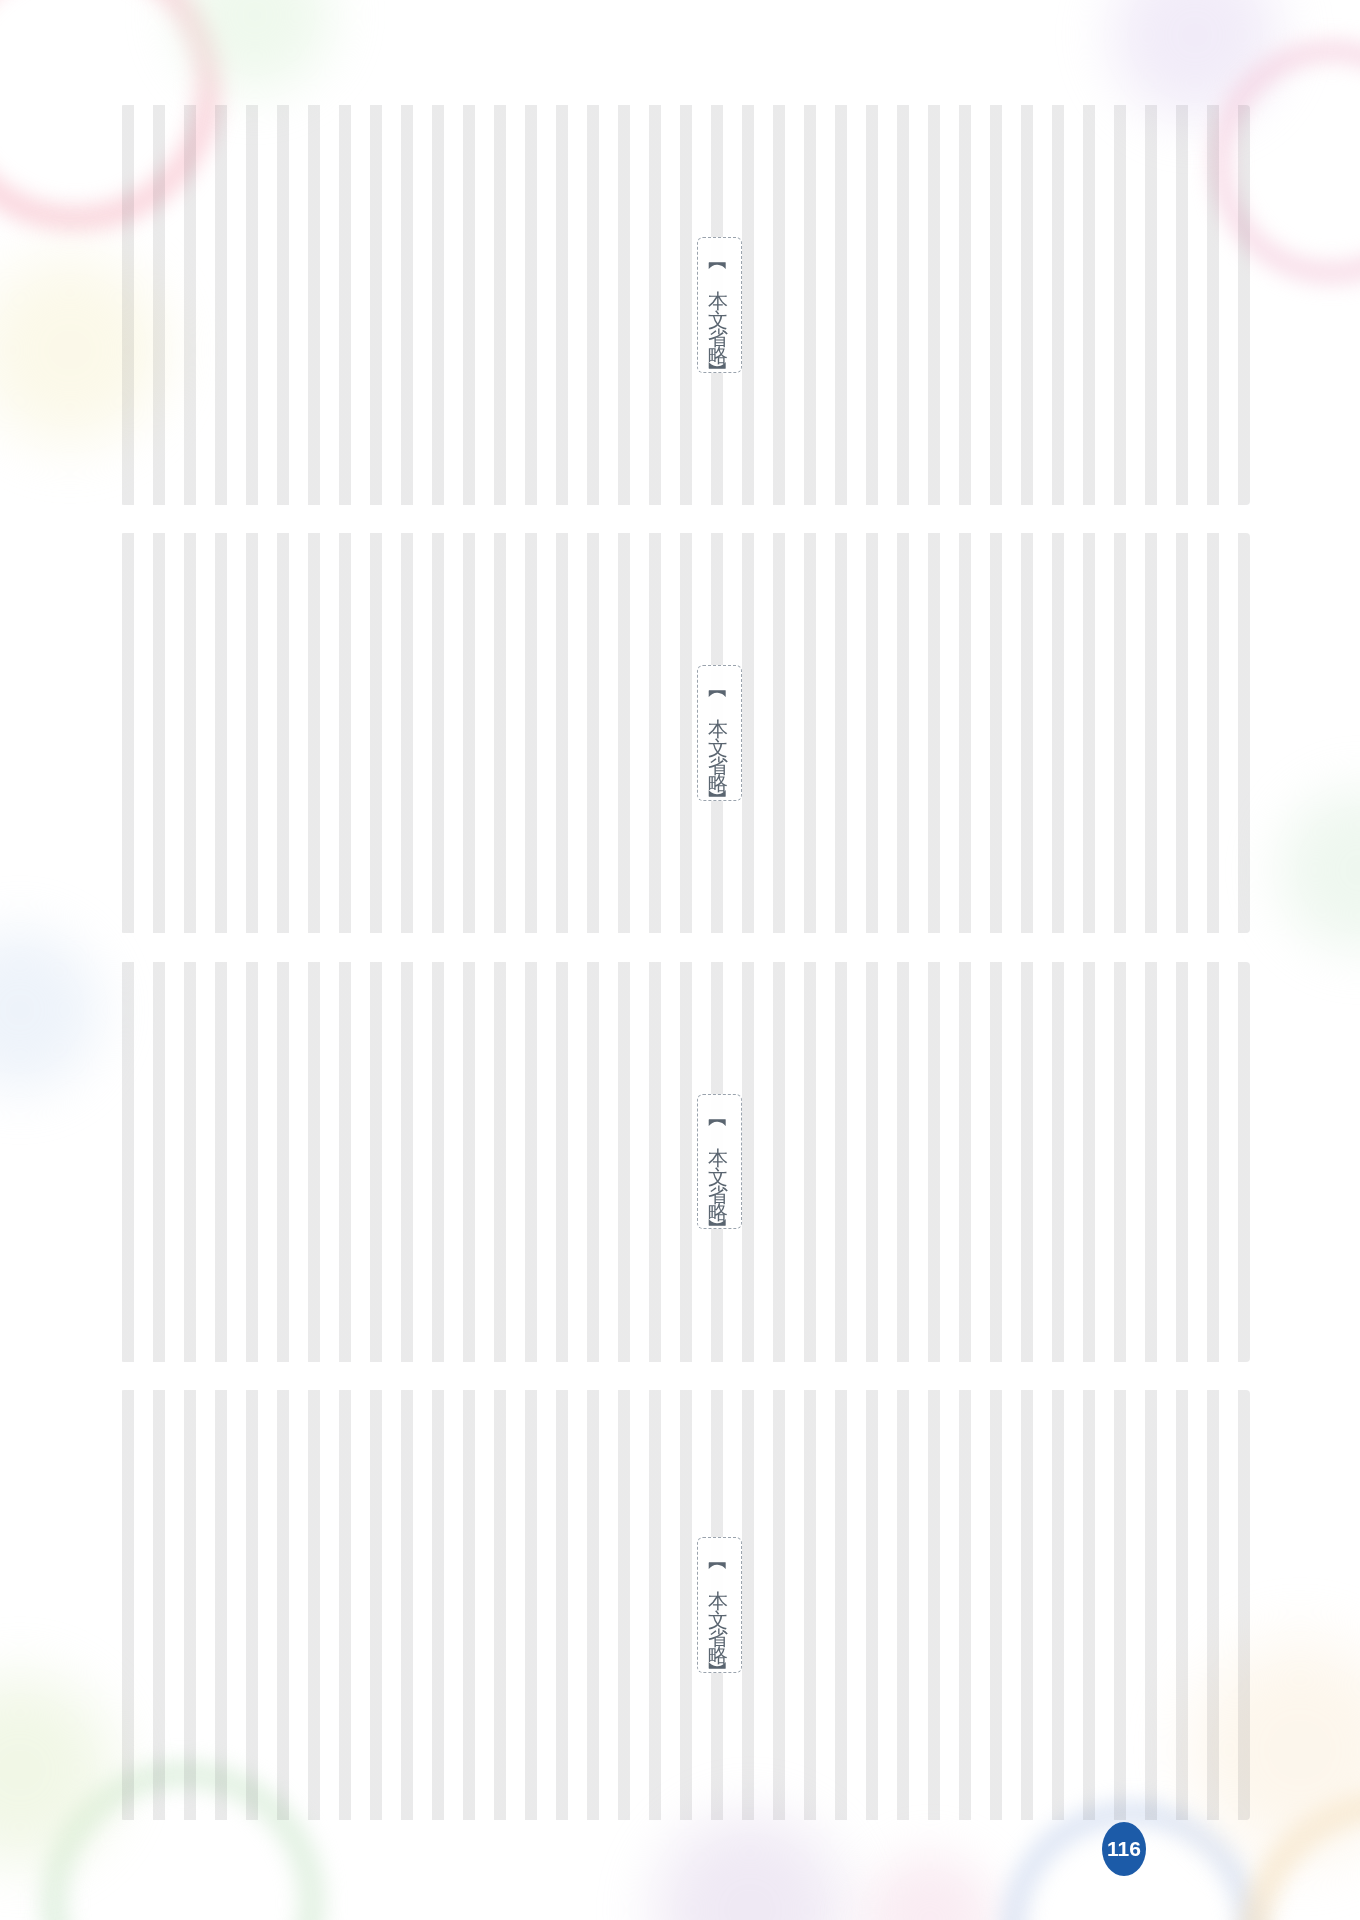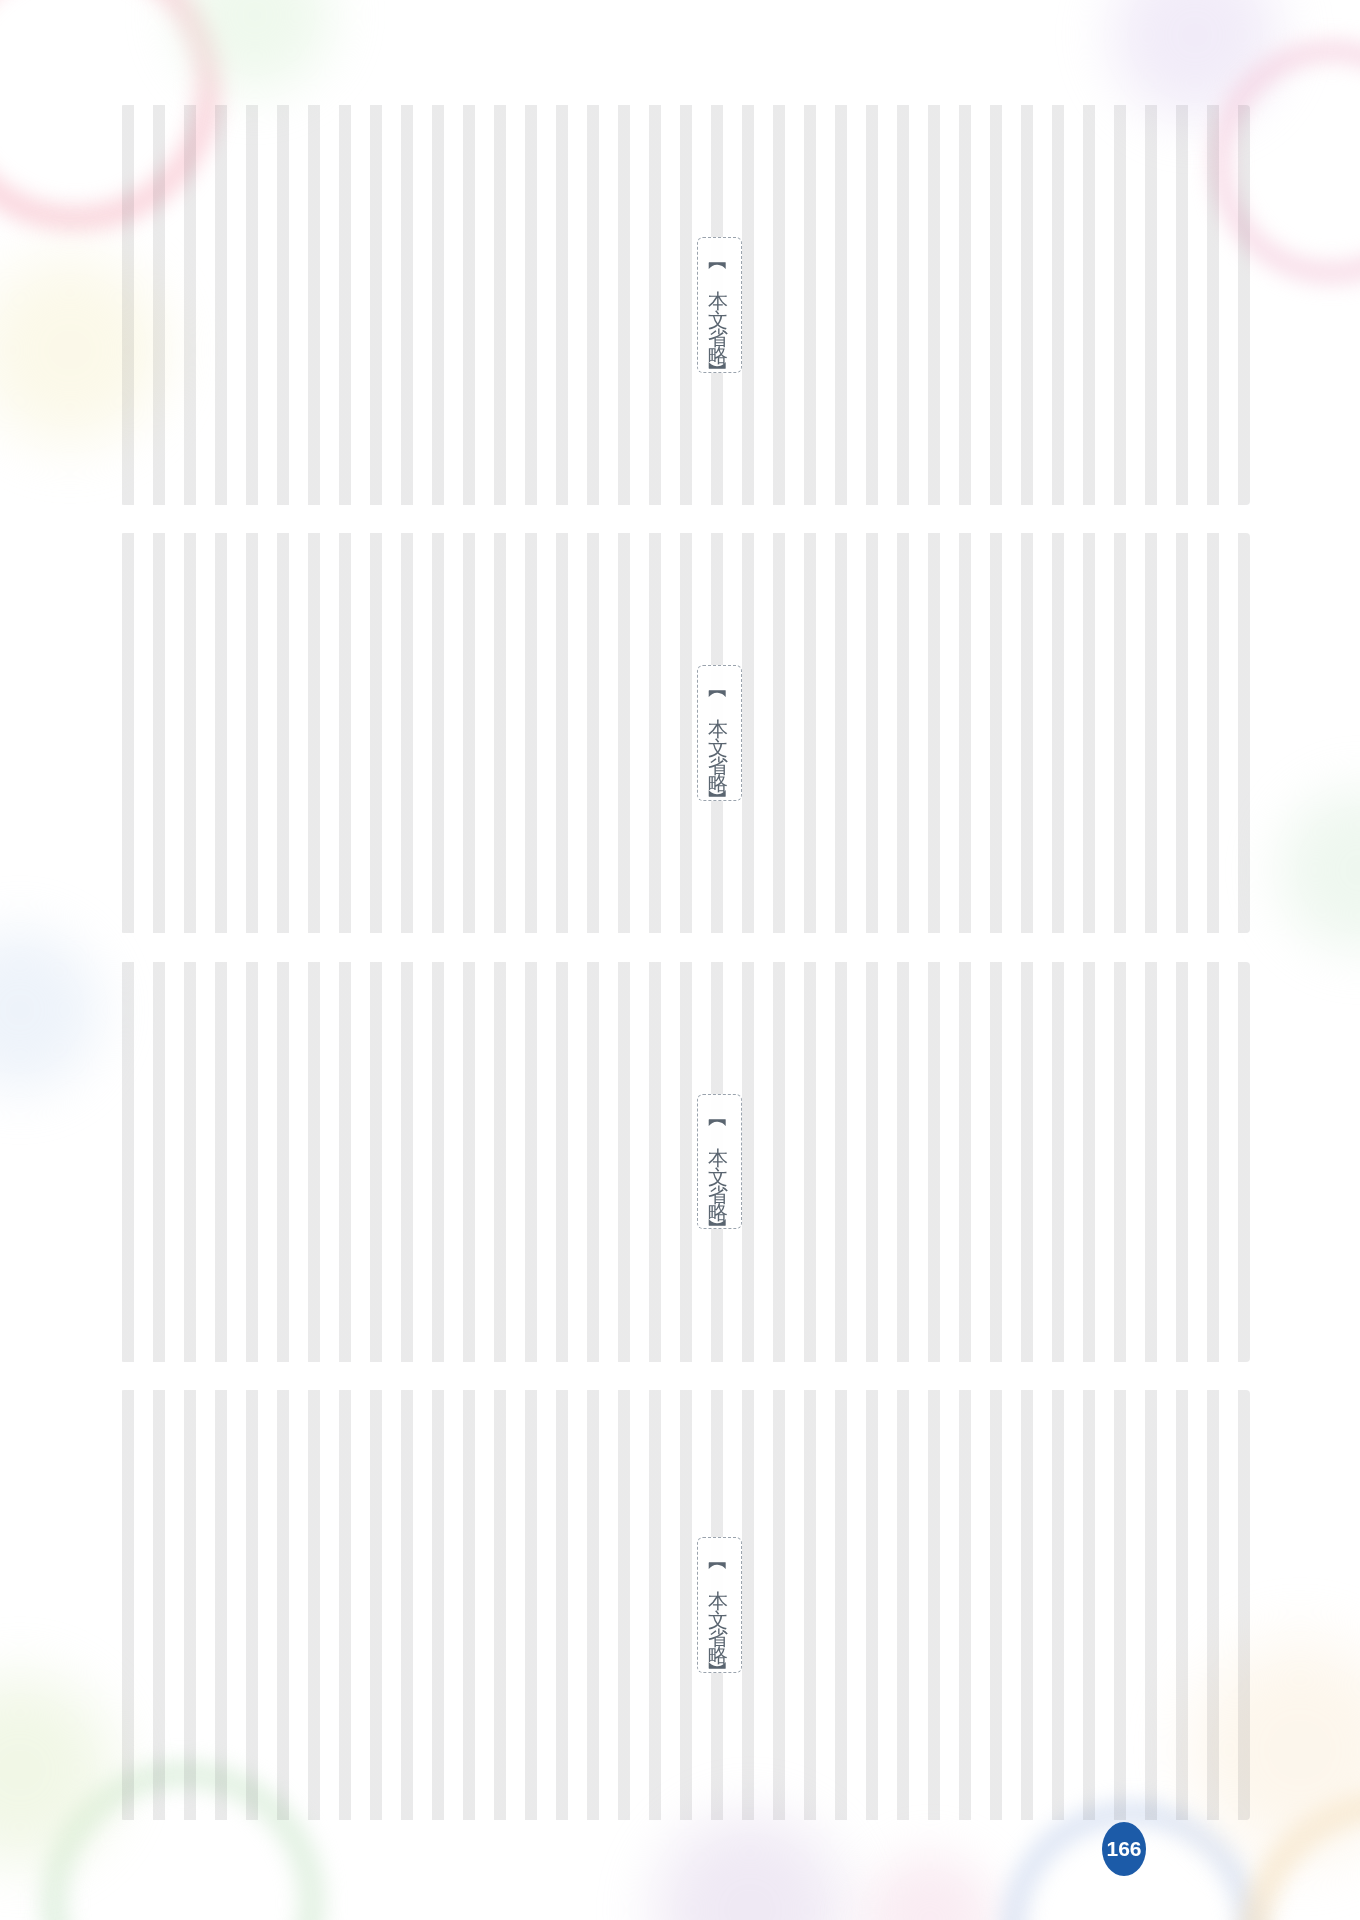--- a/index.html
+++ b/index.html
@@ -100,16 +100,16 @@
     </div>
     <div class="band">
       <span class="redaction">【 本 文 省 略 】</span>
     </div>
     <div class="band band-tall">
       <span class="redaction">【 本 文 省 略 】</span>
     </div>
   </div>
 
   <div class="page-number">
-    <span>166</span>
+    <span>116</span>
   </div>
 
 </div>
 
 </body></html>

